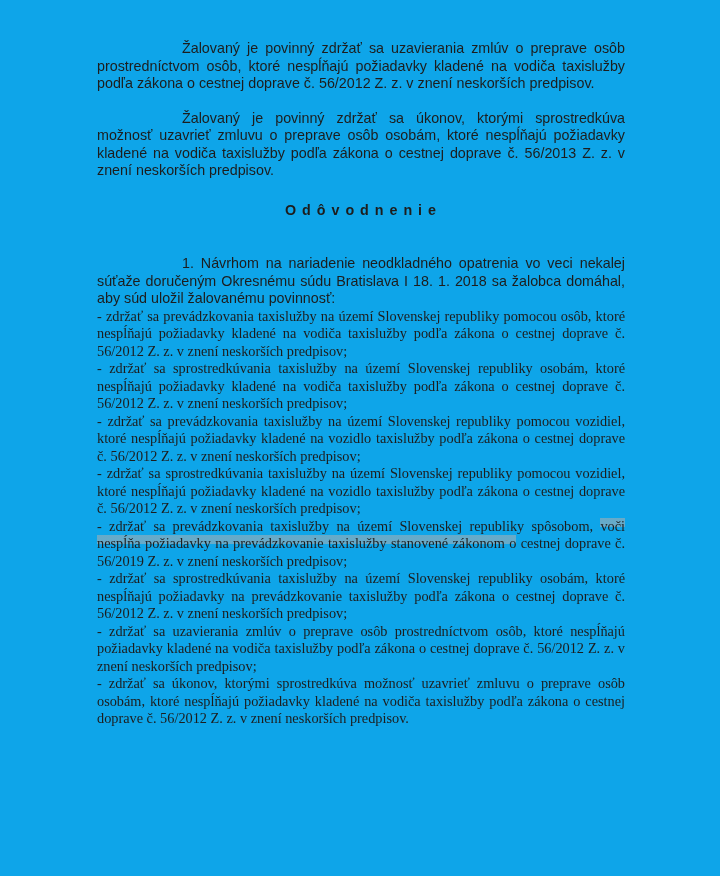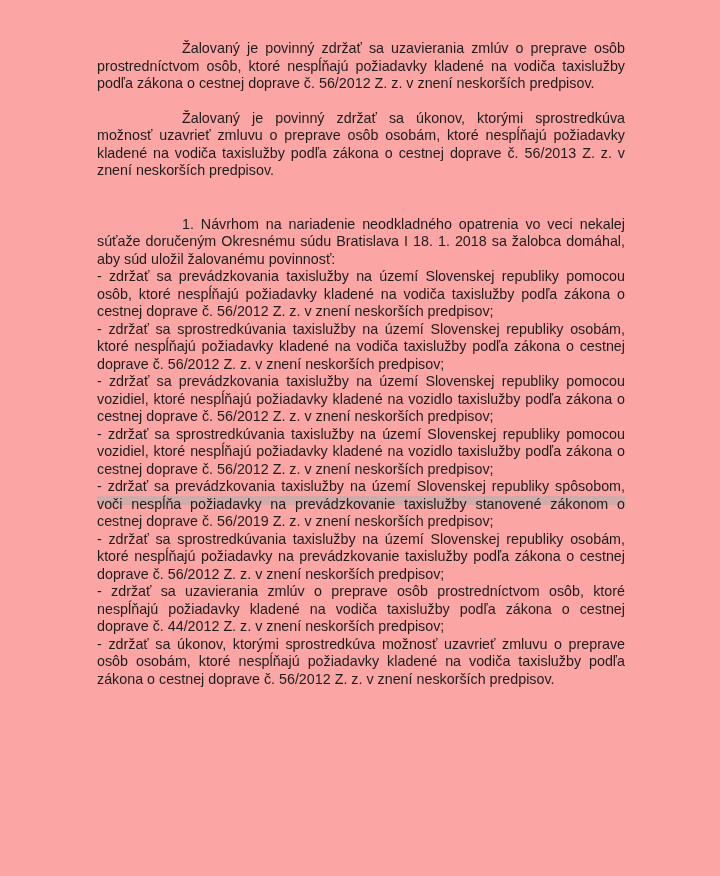--- a/index.html
+++ b/index.html
@@ -4,21 +4,21 @@
 <style>
   html, body {
     margin: 0;
     padding: 0;
     background: #ffffff;
   }
   .page {
     position: relative;
     width: 720px;
     height: 876px;
-    background: #fca5a5;
+    background: #0ea5e9;
     overflow: hidden;
     font-family: "Liberation Sans", "DejaVu Sans", sans-serif;
     color: #1d1d1d;
   }
   .content {
     position: absolute;
     left: 97px;
     top: 40px;
     width: 528px;
     font-size: 14.3px;
@@ -37,48 +37,50 @@
     margin: 22px 0 30px 0;
     font-size: 14.3px;
     font-weight: bold;
     text-align: center;
     text-indent: 0;
     letter-spacing: 1px;
   }
   .list-item {
     margin: 0;
     text-indent: 0;
+    font-family: Liberation Serif, serif;
   }
   .hl {
     background: linear-gradient(180deg,
       rgba(175,175,175,0.55) 0%,
       rgba(175,175,175,0.55) 58%,
       rgba(175,175,175,0) 58%);
   }
 </style>
 </head>
 <body>
 
 <div class="page">
   <div class="content">
 
     <p class="para">Žalovaný je povinný zdržať sa uzavierania zmlúv o preprave osôb prostredníctvom osôb, ktoré nespĺňajú požiadavky kladené na vodiča taxislužby podľa zákona o cestnej doprave č. 56/2012 Z. z. v znení neskorších predpisov.</p>
 
     <p class="para">Žalovaný je povinný zdržať sa úkonov, ktorými sprostredkúva možnosť uzavrieť zmluvu o preprave osôb osobám, ktoré nespĺňajú požiadavky kladené na vodiča taxislužby podľa zákona o cestnej doprave č. 56/2013 Z. z. v znení neskorších predpisov.</p>
 
 
 
+    <h2 class="heading">O d ô v o d n e n i e</h2>
 
     <p class="para numbered">1. Návrhom na nariadenie neodkladného opatrenia vo veci nekalej súťaže doručeným Okresnému súdu Bratislava I 18. 1. 2018 sa žalobca domáhal, aby súd uložil žalovanému povinnosť:</p>
 
     <p class="list-item">- zdržať sa prevádzkovania taxislužby na území Slovenskej republiky pomocou osôb, ktoré nespĺňajú požiadavky kladené na vodiča taxislužby podľa zákona o cestnej doprave č. 56/2012 Z. z. v znení neskorších predpisov;</p>
     <p class="list-item">- zdržať sa sprostredkúvania taxislužby na území Slovenskej republiky osobám, ktoré nespĺňajú požiadavky kladené na vodiča taxislužby podľa zákona o cestnej doprave č. 56/2012 Z. z. v znení neskorších predpisov;</p>
     <p class="list-item">- zdržať sa prevádzkovania taxislužby na území Slovenskej republiky pomocou vozidiel, ktoré nespĺňajú požiadavky kladené na vozidlo taxislužby podľa zákona o cestnej doprave č. 56/2012 Z. z. v znení neskorších predpisov;</p>
     <p class="list-item">- zdržať sa sprostredkúvania taxislužby na území Slovenskej republiky pomocou vozidiel, ktoré nespĺňajú požiadavky kladené na vozidlo taxislužby podľa zákona o cestnej doprave č. 56/2012 Z. z. v znení neskorších predpisov;</p>
 
     <p class="list-item"><span>- zdržať sa prevádzkovania taxislužby na území Slovenskej republiky spôsobom, </span><span class="hl">voči nespĺňa požiadavky na prevádzkovanie taxislužby stanovené zákonom o</span><span> cestnej doprave č. 56/2019 Z. z. v znení neskorších predpisov;</span></p>
 
     <p class="list-item">- zdržať sa sprostredkúvania taxislužby na území Slovenskej republiky osobám, ktoré nespĺňajú požiadavky na prevádzkovanie taxislužby podľa zákona o cestnej doprave č. 56/2012 Z. z. v znení neskorších predpisov;</p>
-    <p class="list-item">- zdržať sa uzavierania zmlúv o preprave osôb prostredníctvom osôb, ktoré nespĺňajú požiadavky kladené na vodiča taxislužby podľa zákona o cestnej doprave č. 44/2012 Z. z. v znení neskorších predpisov;</p>
+    <p class="list-item">- zdržať sa uzavierania zmlúv o preprave osôb prostredníctvom osôb, ktoré nespĺňajú požiadavky kladené na vodiča taxislužby podľa zákona o cestnej doprave č. 56/2012 Z. z. v znení neskorších predpisov;</p>
     <p class="list-item">- zdržať sa úkonov, ktorými sprostredkúva možnosť uzavrieť zmluvu o preprave osôb osobám, ktoré nespĺňajú požiadavky kladené na vodiča taxislužby podľa zákona o cestnej doprave č. 56/2012 Z. z. v znení neskorších predpisov.</p>
 
   </div>
 </div>
 
 </body></html>

